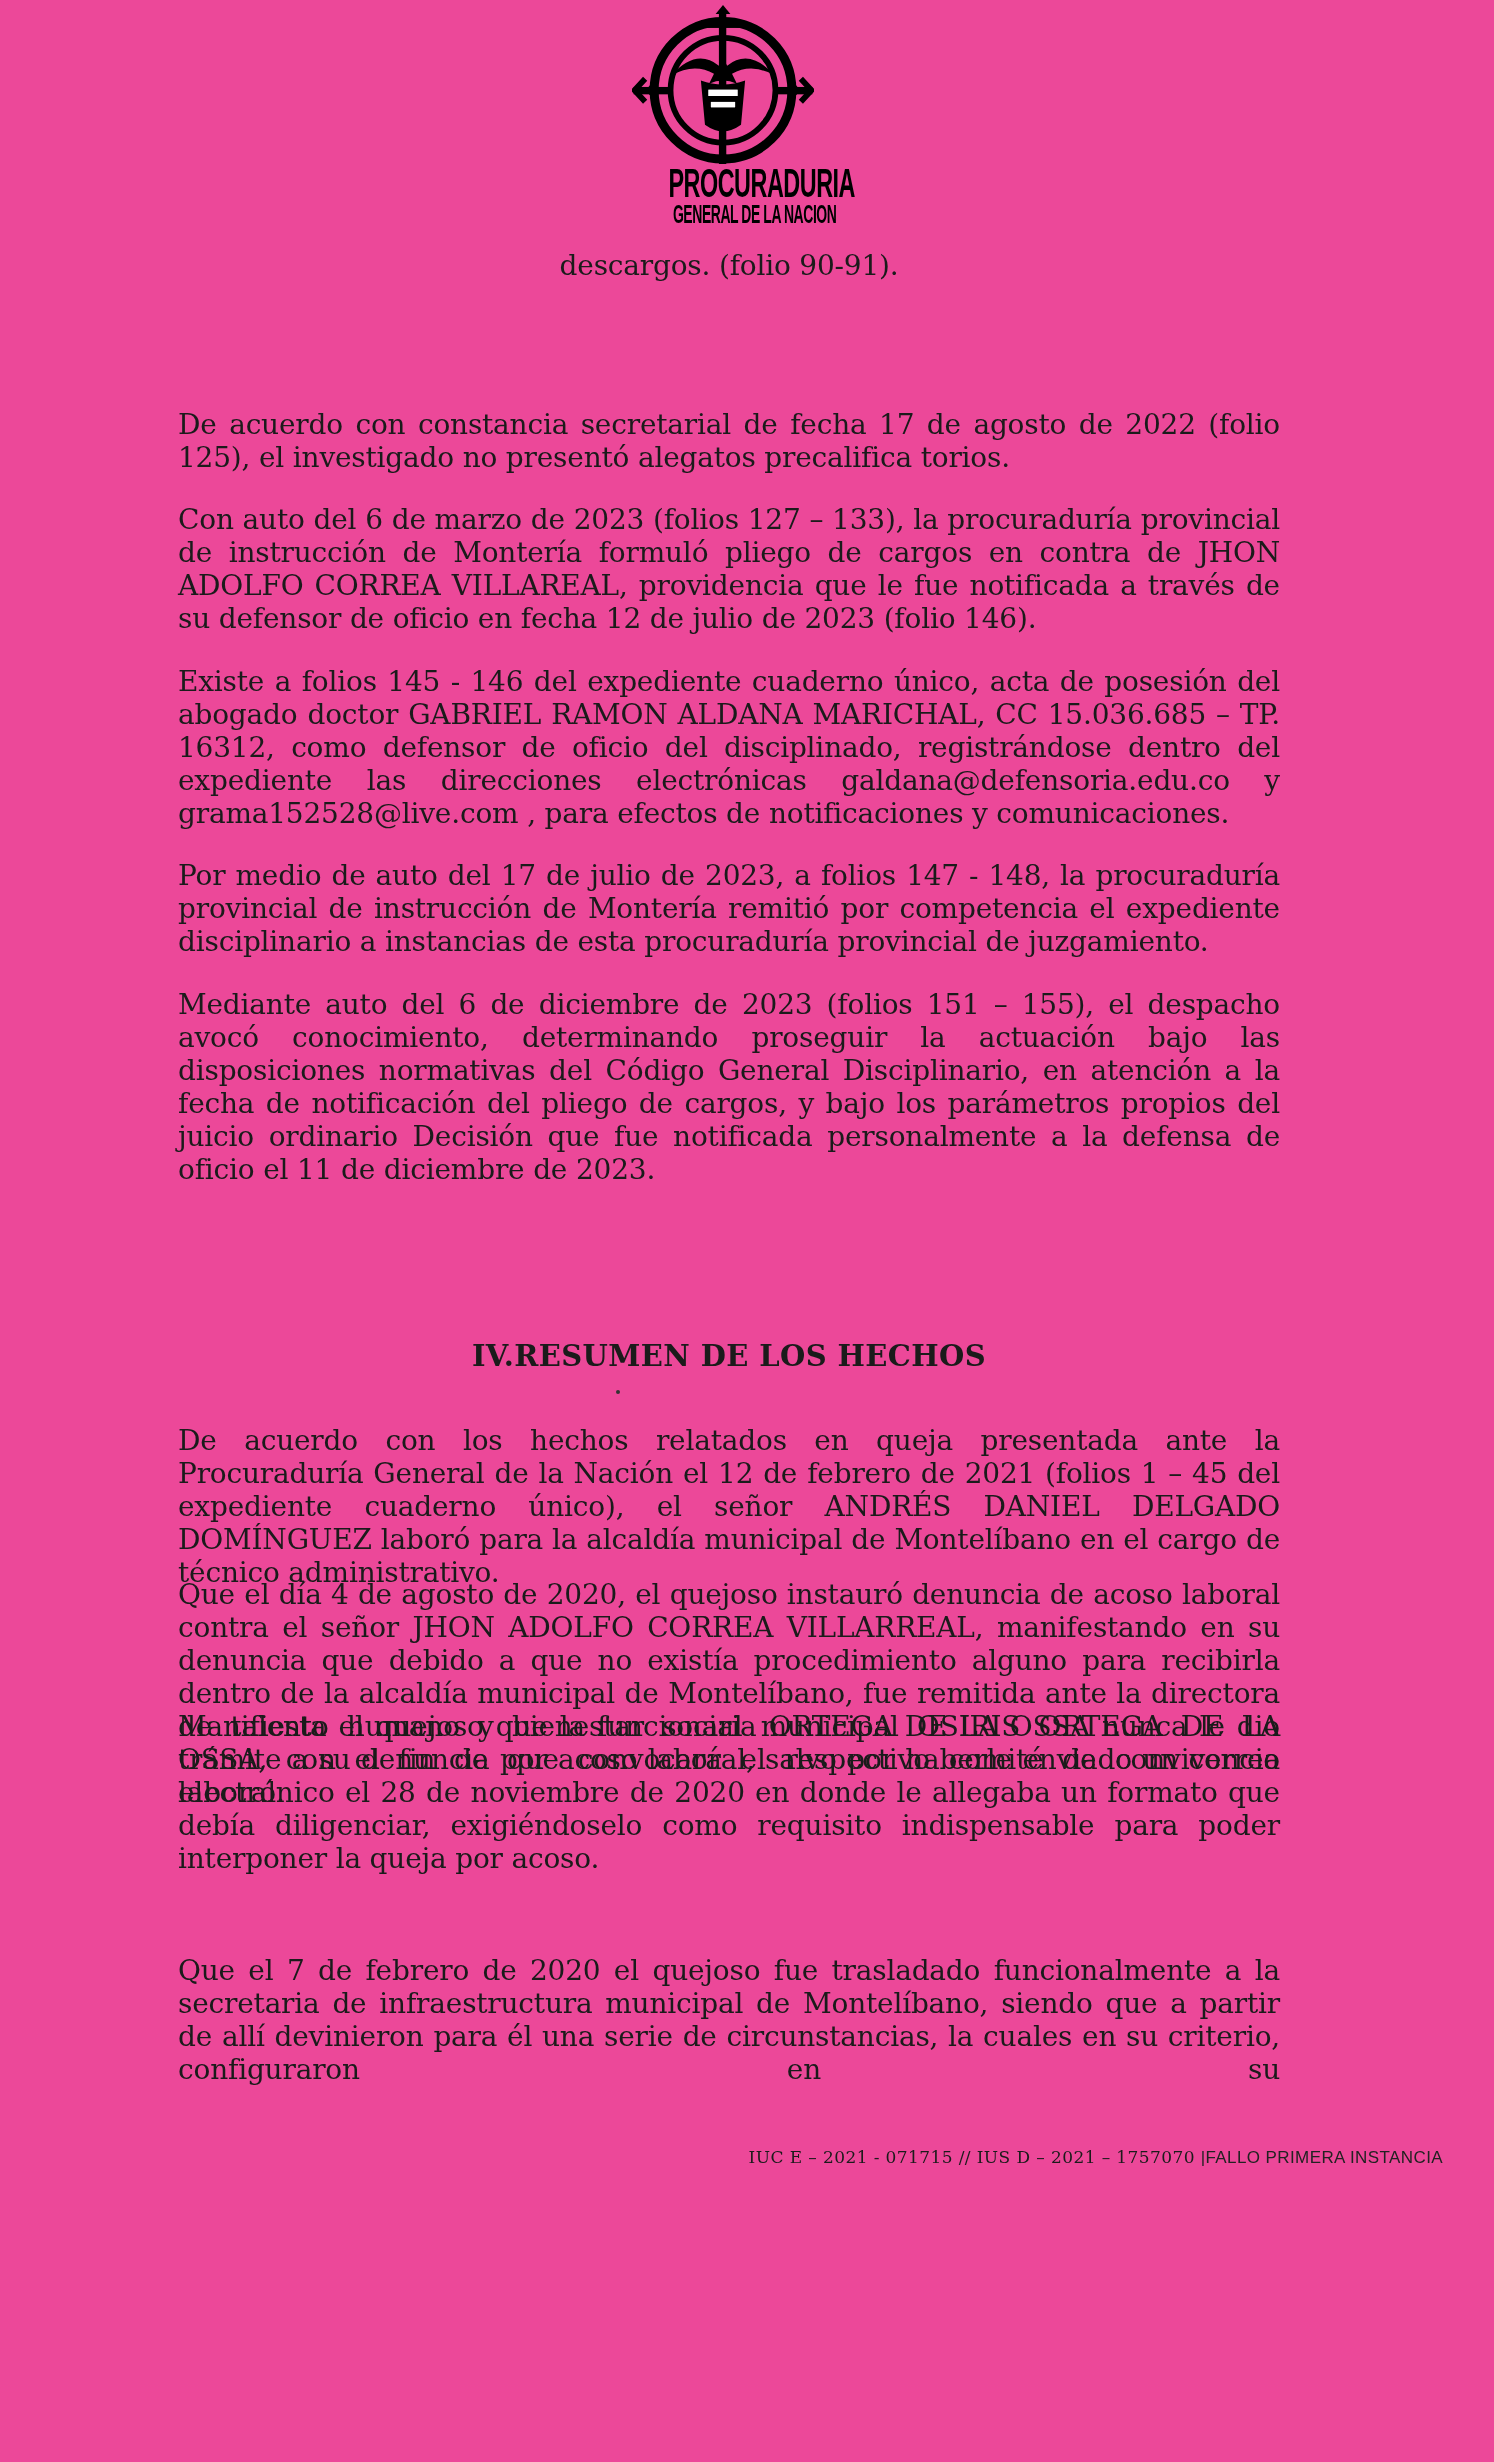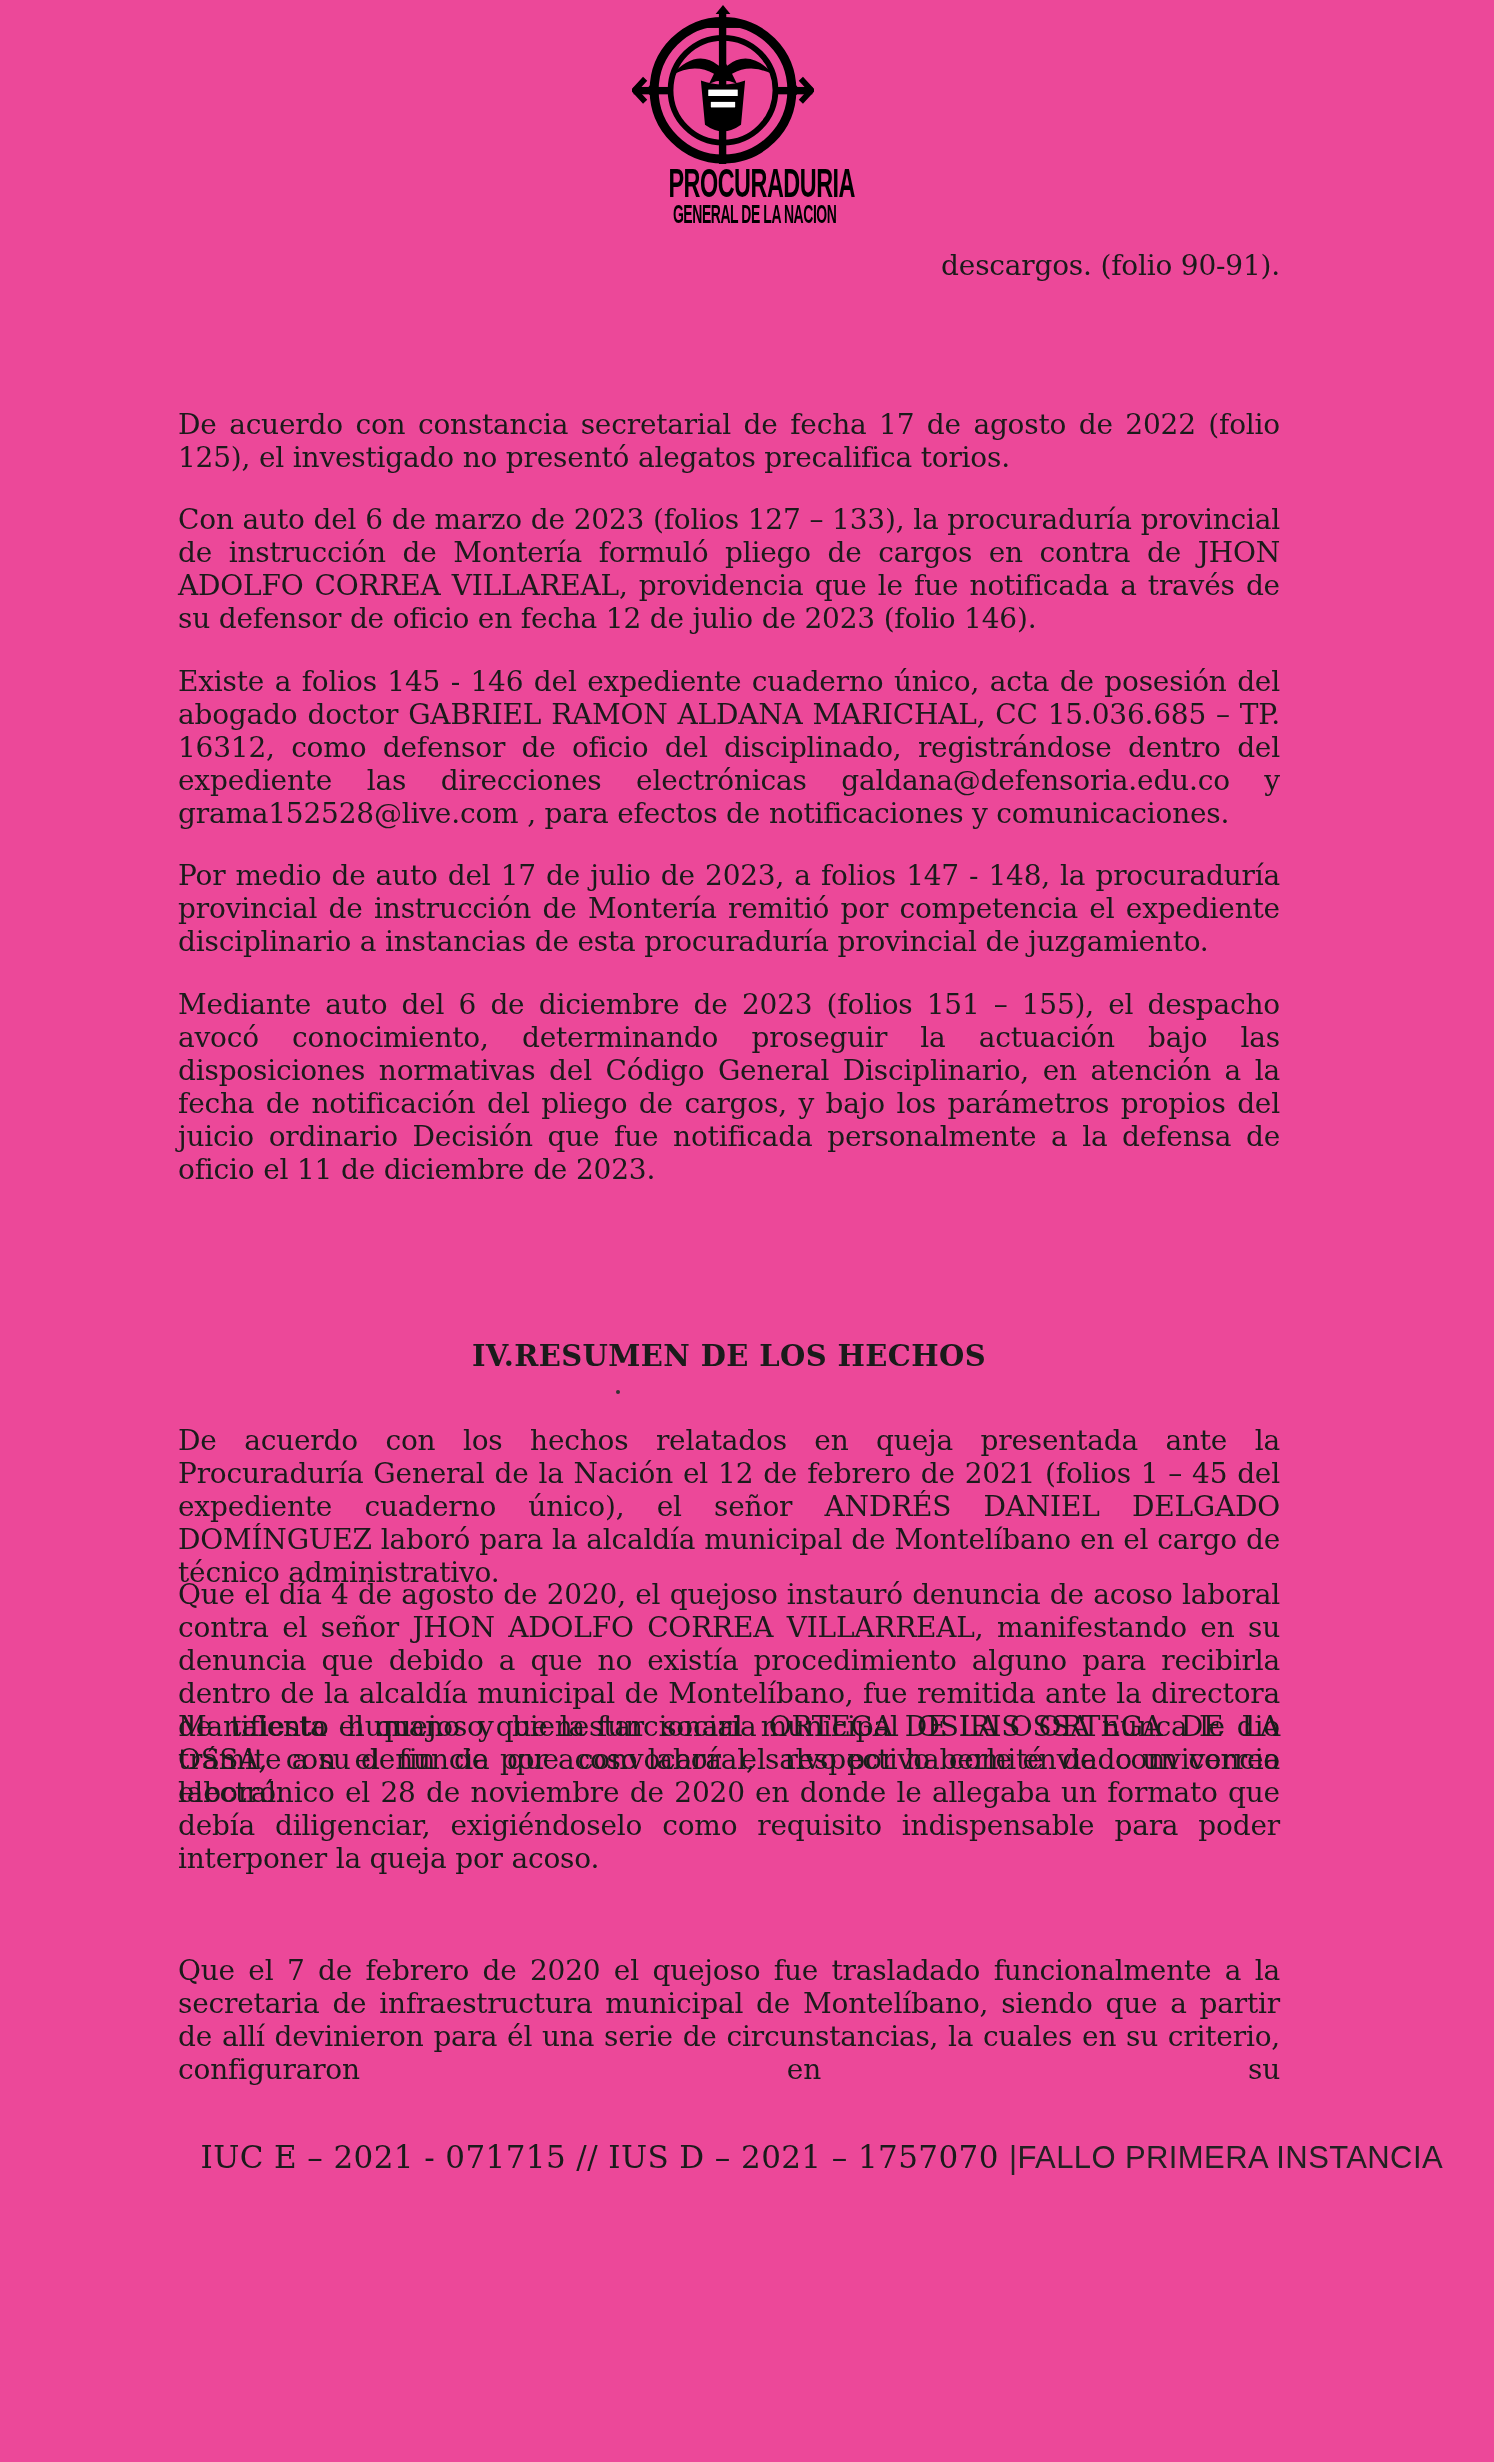--- a/index.html
+++ b/index.html
@@ -50,40 +50,40 @@
     position:absolute;
     left:178px;
     width:1102px;
     font-size:28px;
     line-height:33px;
     letter-spacing:-0.2px;
     text-align:justify;
     text-justify:inter-word;
     margin:0;
   }
-  .para.single{text-align:right;}
+  .para.single{text-align:center;}
   .para.force-just{text-align-last:justify;}
   .u{text-underline-offset:3.3px;}
   .heading{
     position:absolute;
     left:178px;
     width:1102px;
     font-size:29px;
     line-height:33px;
     text-align:center;
     letter-spacing:0.4px;
     margin:0;
   }
   
   .footer{
     position:absolute;
     top:2144px;
     right:52px;
     white-space:nowrap;
-    font-size:31px;
+    font-size:17px;
     line-height:26px;
   }
   .footer .ref{font-family:"DejaVu Serif", serif;letter-spacing:0.4px;}
   .footer .stamp{font-family:"Liberation Sans", sans-serif;letter-spacing:0.4px;color:#222;}
   .speck{
     position:absolute;
     left:616px; top:1390px;
     width:4.1px; height:4.1px;
     background:#333; border-radius:50%;
   }

